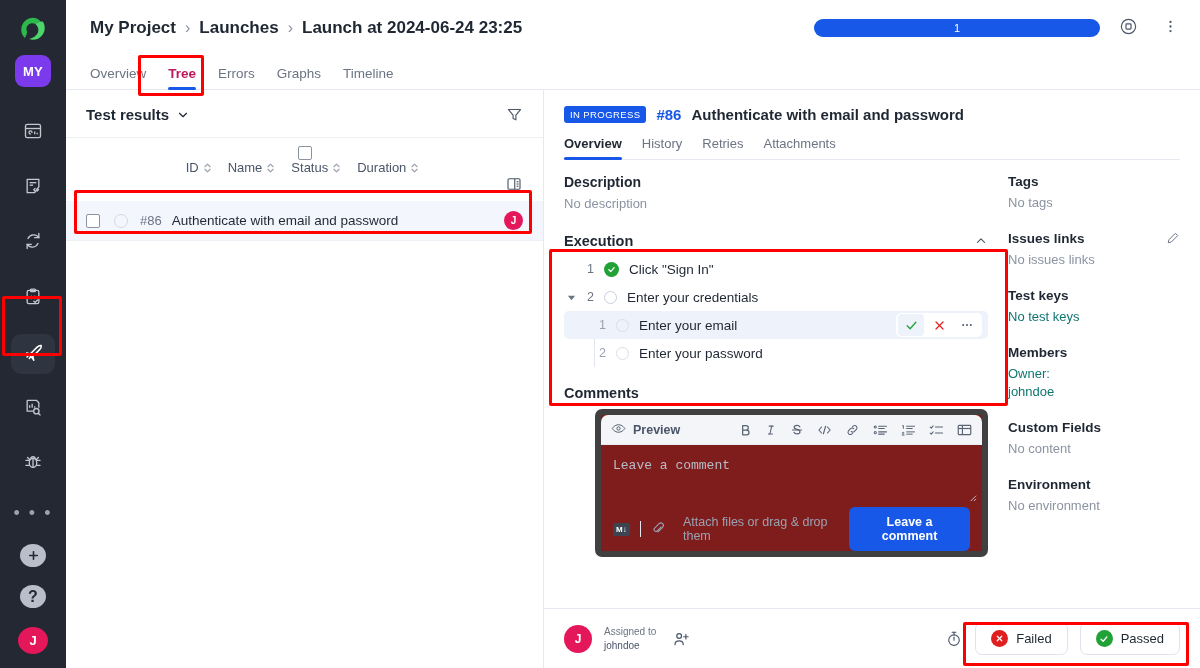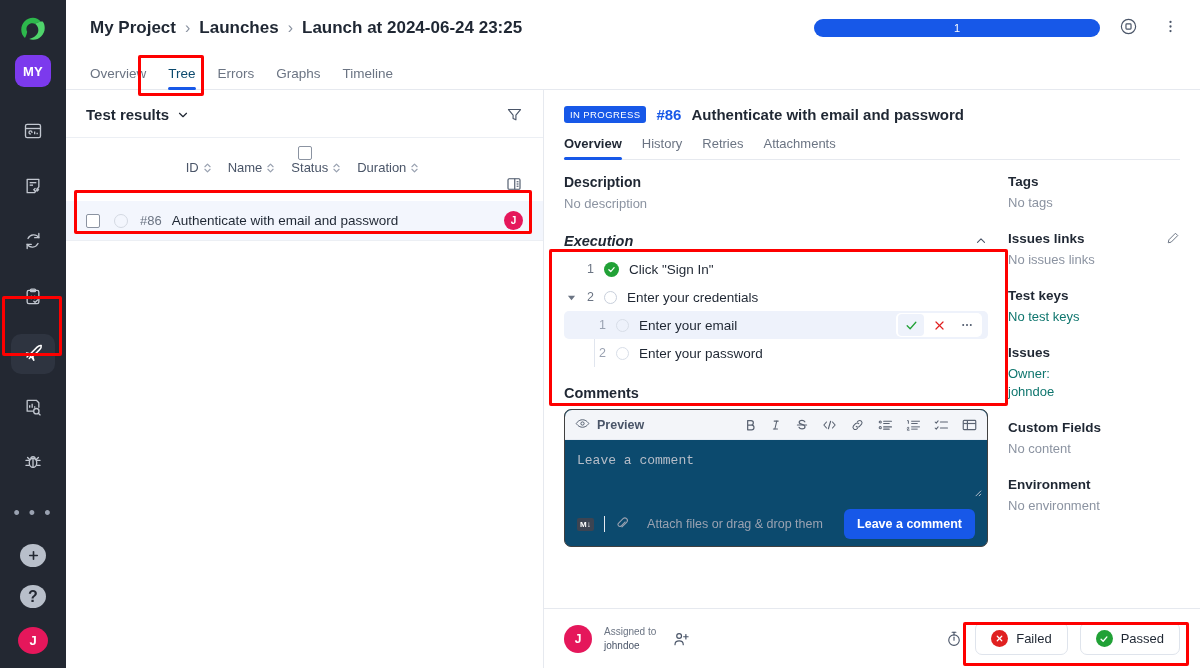--- a/index.html
+++ b/index.html
@@ -71,21 +71,21 @@
   }
   .icon-btn { width: 28px; height: 28px; display:flex;align-items:center;justify-content:center; color:#4a5568; cursor:pointer; border-radius:6px;}
 
   
   .tabs {
     height: 34px; flex: 0 0 34px; display: flex; align-items: flex-end;
     gap: 22px; padding: 0 24px; border-bottom: 1px solid #e6e9ef;
     font-size: 13.5px;
   }
   .tab { color: #6b7483; padding-bottom: 8px; cursor: pointer; position: relative; }
-  .tab.active { color: #0c4a6e; font-weight: 400; }
+  .tab.active { color: #be185d; font-weight: 700; }
   .tab.active::after {
     content:""; position:absolute; left:0; right:0; bottom:-1px; height: 3px;
     background: #1758e8; border-radius: 2px;
   }
 
   
   .split { flex: 1 1 auto; display: flex; min-height: 0; }
 
   
   .left-panel { width: 478px; flex: 0 0 478px; border-right: 1px solid #e6e9ef; display:flex; flex-direction:column; min-height:0;}
@@ -142,21 +142,21 @@
   .sec-h { font-size: 14px; font-weight: 700; color:#1f2733; }
   .sec-sub { font-size: 13px; color:#8b93a1; margin-top: 6px; }
   .side-block { margin-bottom: 18px; }
   .side-h { font-size: 13.5px; font-weight:700; color:#1f2733; display:flex; align-items:center;}
   .side-h .pencil { margin-left:auto; color:#6b7483; cursor:pointer; display:flex;}
   .side-v { font-size: 13px; color:#8b93a1; margin-top: 5px; line-height: 1.45; }
   .side-v.dark { color:#0f766e; }
 
   
   .exec-head { display:flex; align-items:center; margin-top: 22px; }
-  .exec-head .sec-h { font-size: 14.5px; font-style: italic; }
+  .exec-head .sec-h { font-size: 14.5px; }
   .exec-chev { margin-left:auto; color:#4a5568; cursor:pointer; display:flex;}
   .steps { margin-top: 6px; }
   .step { display:flex; align-items:center; height: 28px; font-size: 13.5px; color:#1f2733; position:relative; }
   .step .tw { width: 14px; flex:0 0 14px; display:flex; align-items:center; justify-content:center; color:#6b7483;}
   .step .num { width: 16px; flex:0 0 16px; text-align:right; color:#6b7483; font-size: 12.5px; }
   .step .ic { margin-left: 10px; display:flex; align-items:center; }
   .step .lbl { margin-left: 10px; }
   .step.sub { padding-left: 26px; }
   .step.sub .num { color:#9aa2b1; }
   .step.hov { background:#eef2fb; border-radius: 5px; }
@@ -167,21 +167,21 @@
     position:absolute; right: 6px; top: 2px; height: 24px;
     display:flex; align-items:center; gap: 2px;
     background:#fff; border-radius: 5px; padding: 0 2px;
   }
   .sa { width: 26px; height: 22px; display:flex;align-items:center;justify-content:center;cursor:pointer;border-radius:4px;}
   .sa.on { background:#eef2fb; }
   .substep-rail { position:absolute; left: 30px; top:0; bottom: 0; width:1px; background:#e0e5ee; }
 
   
   .cm-h { font-size: 14.5px; font-weight:700; color:#1f2733; margin-top: 18px; }
-  .editor { border: 1px solid #404040; border-radius: 7px; margin-top: 8px; background:#0c4a6e; }
+  .editor { border: 6px solid #404040; border-radius: 7px; margin-top: 8px; background:#7f1d1d;margin-left:31px; }
   .ed-toolbar {
     height: 30px; background:#f3f5f9; border-bottom:1px solid #e8ecf3;
     border-radius: 7px 7px 0 0; display:flex; align-items:center; padding: 0 10px;
   }
   .ed-prev { display:flex; align-items:center; gap:7px; font-size: 12.5px; color:#4a5568; cursor:pointer; font-weight:600;}
   .ed-tools { margin-left:auto; display:flex; align-items:center; gap: 13px; color:#5a6372; }
   .ed-tools > span { cursor:pointer; display:flex; align-items:center; }
   .ed-body { height: 62px; padding: 10px 12px; position:relative; }
   .ed-ph { color:#b6bdc8; font-size: 13px; font-family: "Liberation Mono", monospace; }
   .ed-grip { position:absolute; right:5px; bottom:3px; color:#c3c9d4; font-size: 10px; }
@@ -667,21 +667,21 @@
                       </svg>
                   </span>
                 </div>
                 <div class="side-v">No issues links</div>
               </div>
               <div class="side-block">
                 <div class="side-h">Test keys</div>
                 <div class="side-v dark">No test keys</div>
               </div>
               <div class="side-block">
-                <div class="side-h">Issues</div>
+                <div class="side-h">Members</div>
                 <div class="side-v dark" style="white-space:pre-line;">Owner:
 johndoe</div>
               </div>
               <div class="side-block">
                 <div class="side-h">Custom Fields</div>
                 <div class="side-v">No content</div>
               </div>
               <div class="side-block">
                 <div class="side-h">Environment</div>
                 <div class="side-v">No environment</div>

